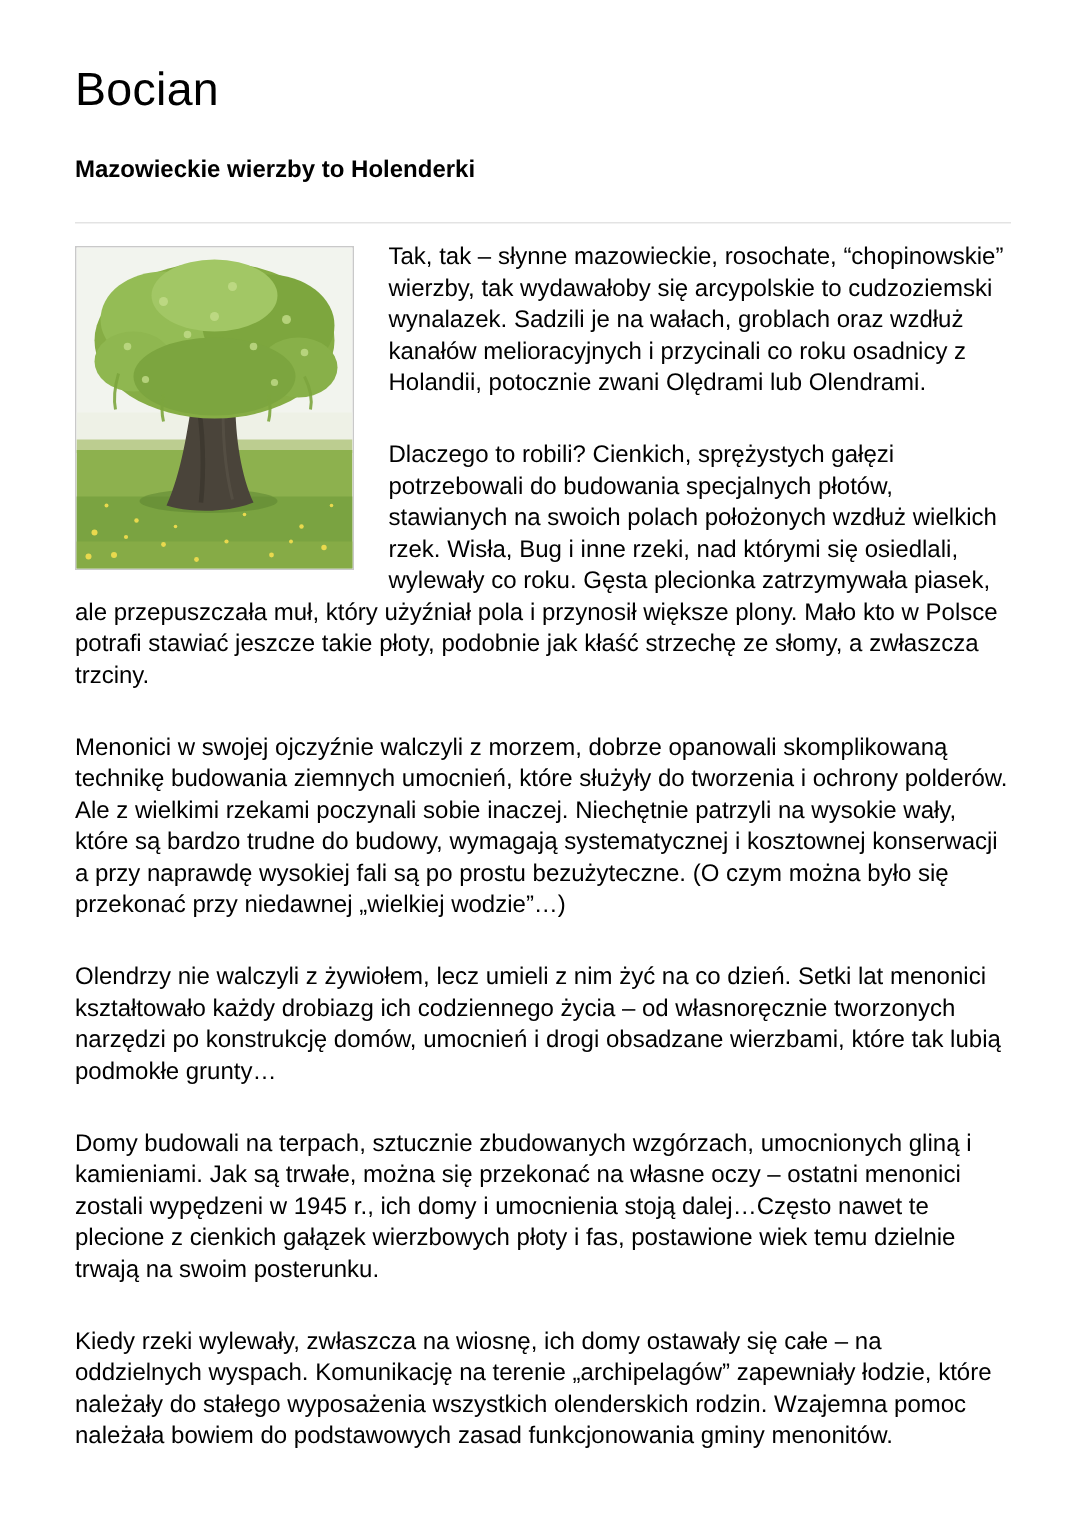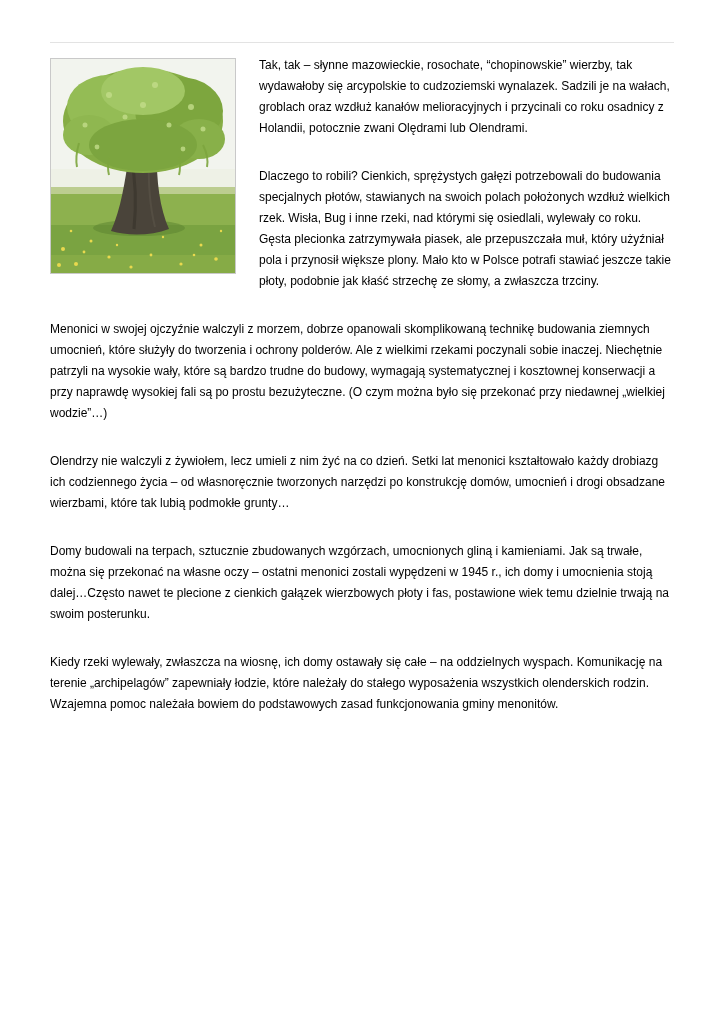--- a/index.html
+++ b/index.html
@@ -39,33 +39,35 @@
     float: left;
     width: 186px;
     margin: 3px 23px 14px 0;
     border: 1px solid #c9c9c9;
     background: #ffffff;
     line-height: 0;
   }
   figure.photo svg { display: block; }
 
   .article-body p {
-    font-size: 12px;
+    font-size: 16px;
     line-height: 21px;
     margin-bottom: 27px;
     text-align: left;
   }
   .article-body p:last-child { margin-bottom: 0; }
 </style>
 </head>
 <body>
 
 <div class="page">
 
+  <h1 class="page-title">Bocian</h1>
 
+  <h2 class="article-subtitle">Mazowieckie wierzby to Holenderki</h2>
 
 
   <hr class="rule">
 
   <div class="article-body">
 
     <figure class="photo">
       <svg width="184" height="214" viewBox="0 0 184 214" xmlns="http://www.w3.org/2000/svg">
 
         <rect width="184" height="214" fill="#f2f4ee"></rect>

